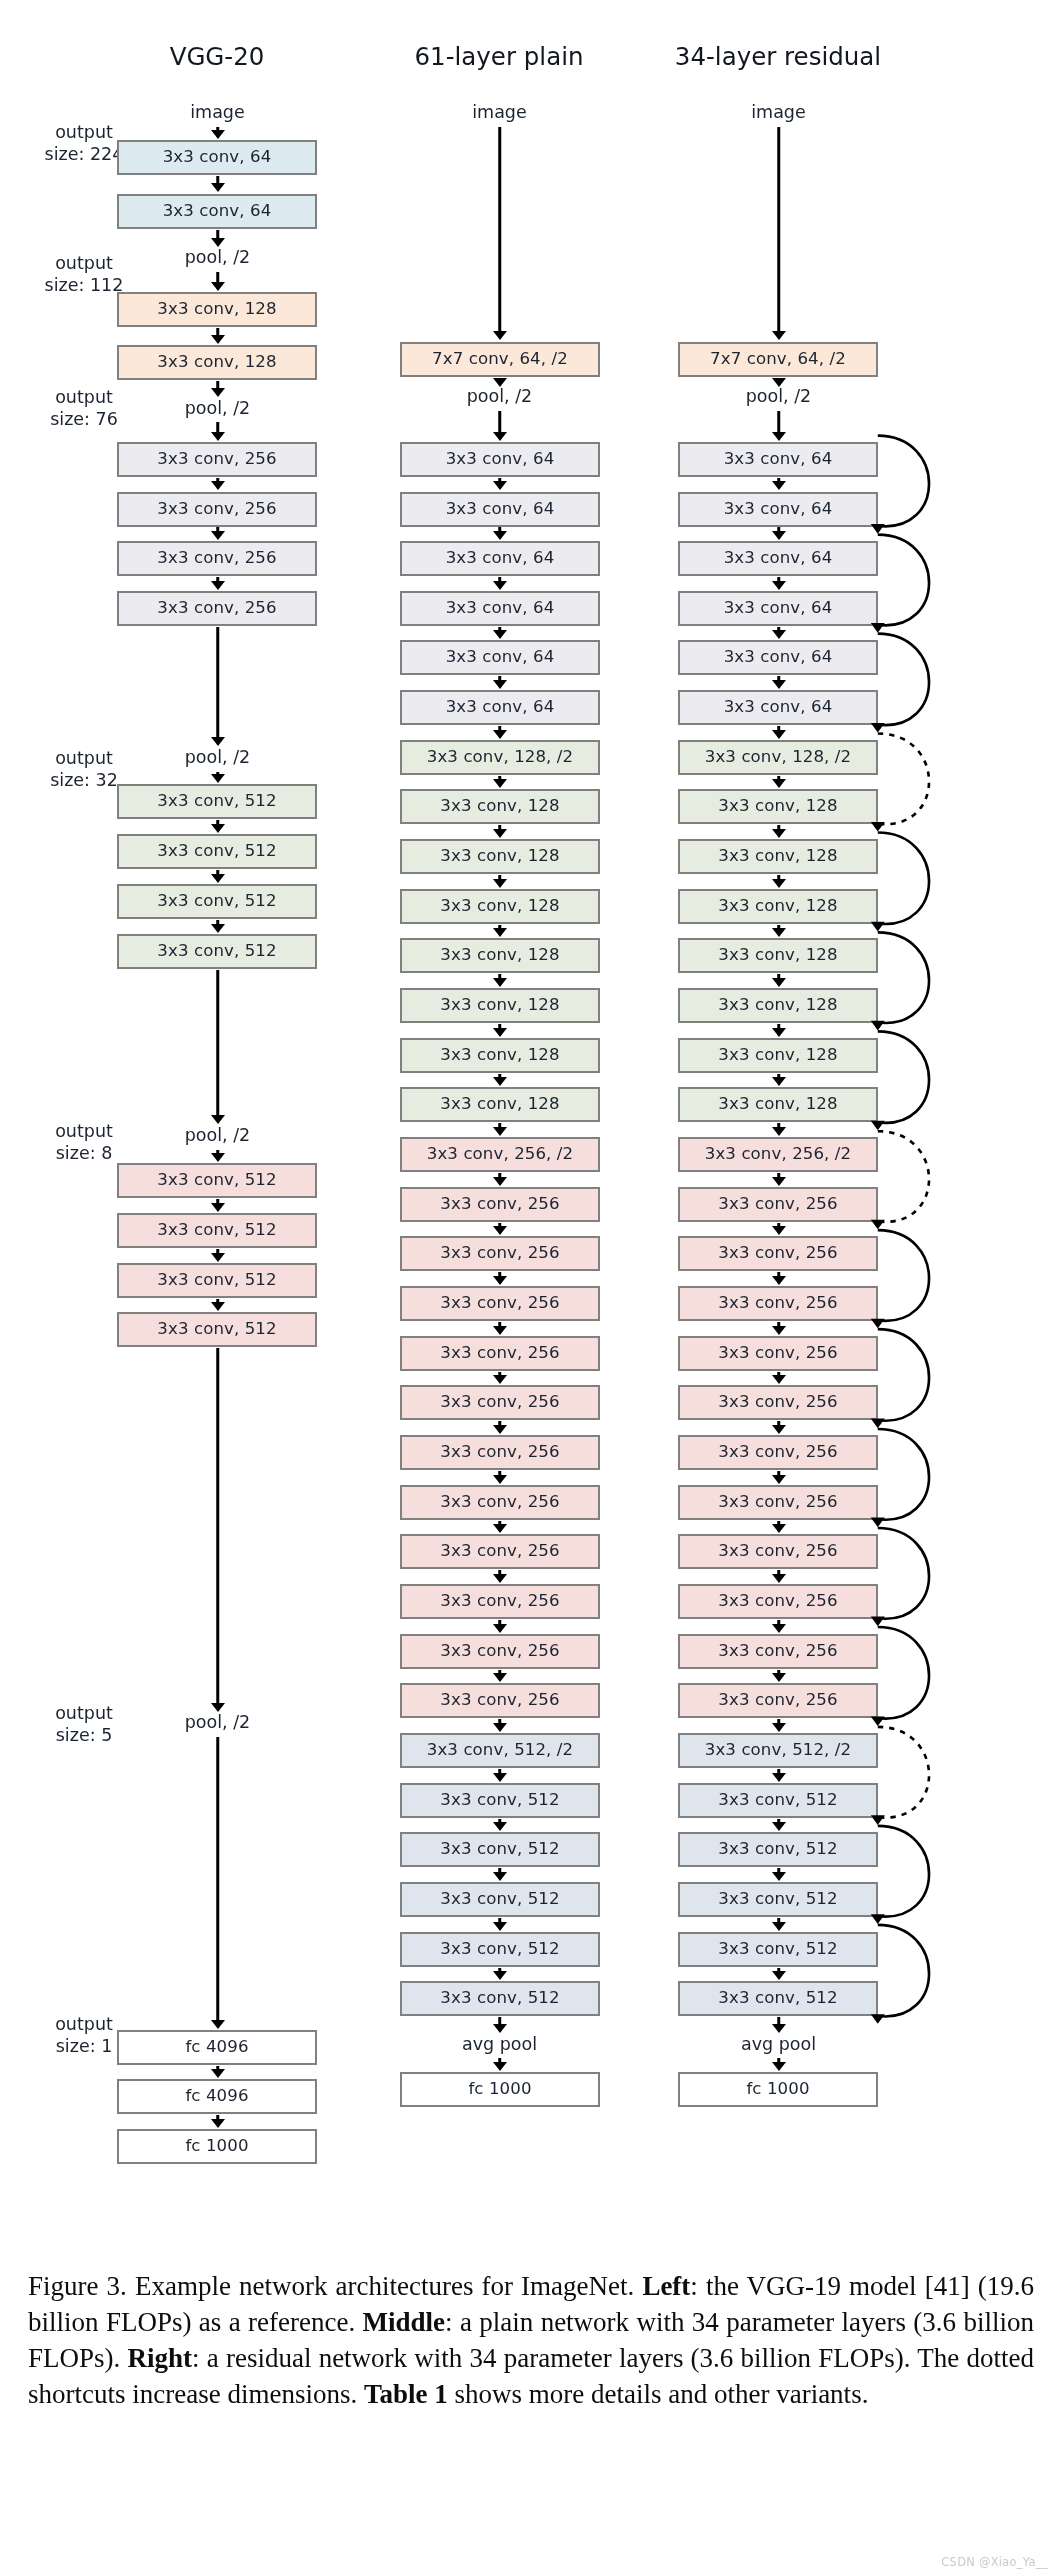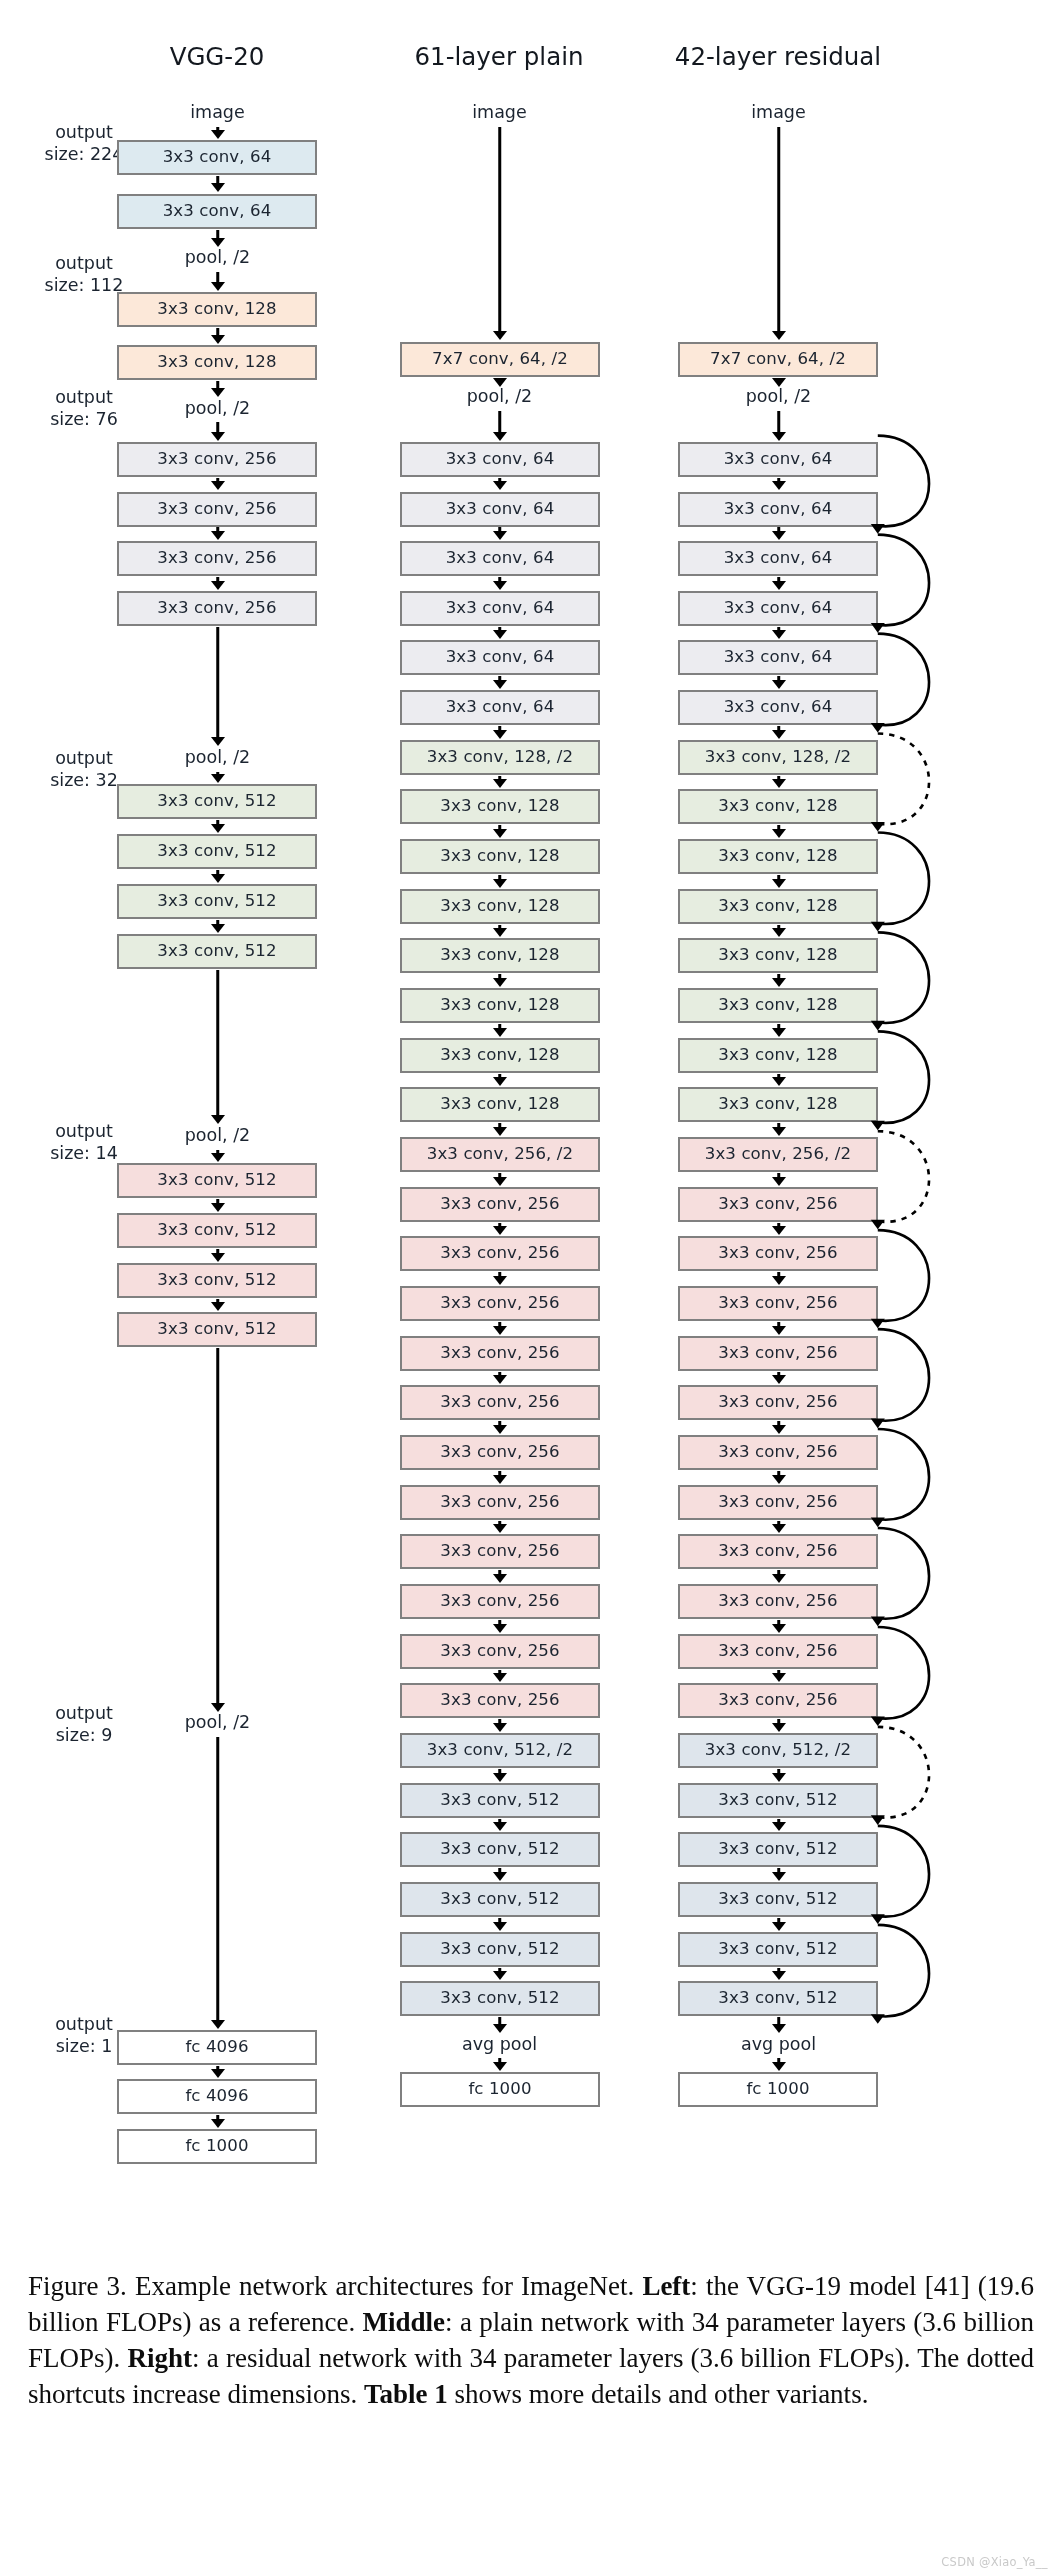--- a/index.html
+++ b/index.html
@@ -74,21 +74,21 @@
   }
 </style>
 </head>
 <body>
 
 <div id="stage">
 
   <div id="col-titles">
       <div class="col-title" style="left: 42px; top: 42px; width: 350px;">VGG-20</div>
       <div class="col-title" style="left: 324px; top: 42px; width: 350px;">61-layer plain</div>
-      <div class="col-title" style="left: 603px; top: 42px; width: 350px;">42-layer residual</div>
+      <div class="col-title" style="left: 603px; top: 42px; width: 350px;">34-layer residual</div>
     </div>
 
   <div id="out-labels">
       <div class="outlabel" style="left: 26px; width: 116px; top: 121px;">
         <div>output</div>
         <div>size: 224</div>
       </div>
       <div class="outlabel" style="left: 26px; width: 116px; top: 252px;">
         <div>output</div>
         <div>size: 112</div>
@@ -96,25 +96,25 @@
       <div class="outlabel" style="left: 26px; width: 116px; top: 386px;">
         <div>output</div>
         <div>size: 76</div>
       </div>
       <div class="outlabel" style="left: 26px; width: 116px; top: 747px;">
         <div>output</div>
         <div>size: 32</div>
       </div>
       <div class="outlabel" style="left: 26px; width: 116px; top: 1120px;">
         <div>output</div>
-        <div>size: 14</div>
+        <div>size: 8</div>
       </div>
       <div class="outlabel" style="left: 26px; width: 116px; top: 1702px;">
         <div>output</div>
-        <div>size: 9</div>
+        <div>size: 5</div>
       </div>
       <div class="outlabel" style="left: 26px; width: 116px; top: 2013px;">
         <div>output</div>
         <div>size: 1</div>
       </div>
     </div>
 
   <div id="arrows">
       <div class="arrow" style="left: 207px; top: 127px; width: 21px; height: 12.3px;">
         <div class="shaft" style="height: 4.4px;"></div>

